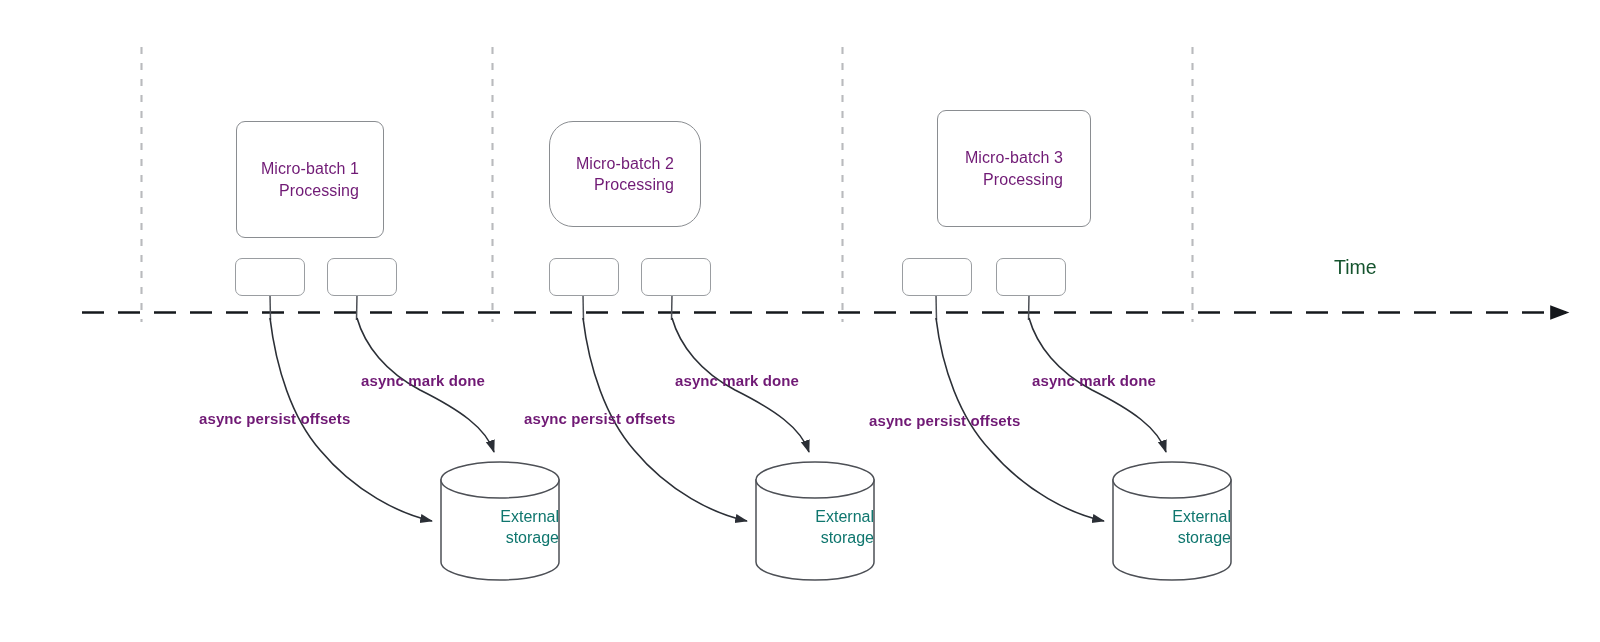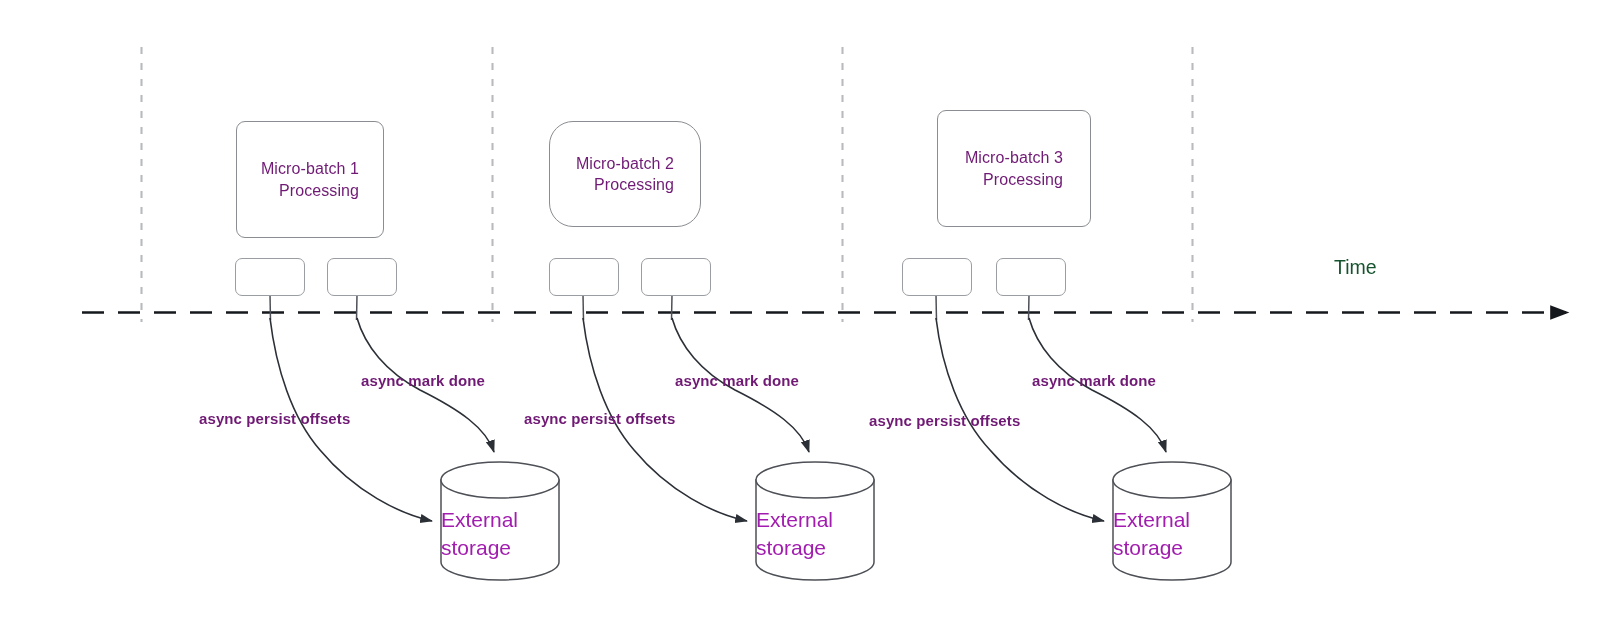--- a/index.html
+++ b/index.html
@@ -41,23 +41,23 @@
   }
   .minibox {
     position: absolute;
     box-sizing: border-box;
     border: 1.4px solid #9a9da1;
     border-radius: 7px;
     background: #ffffff;
   }
   .cyl-label {
     position: absolute;
-    text-align: left;
-    color: #a21caf;
-    font-size: 21px;
+    text-align: right;
+    color: #0f766e;
+    font-size: 16px;
     line-height: 1.34;
     white-space: pre-line;
     pointer-events: none;
   }
   .edge-label {
     position: absolute;
     font-size: 15px;
     font-weight: bold;
     color: #701a75;
     white-space: nowrap;

